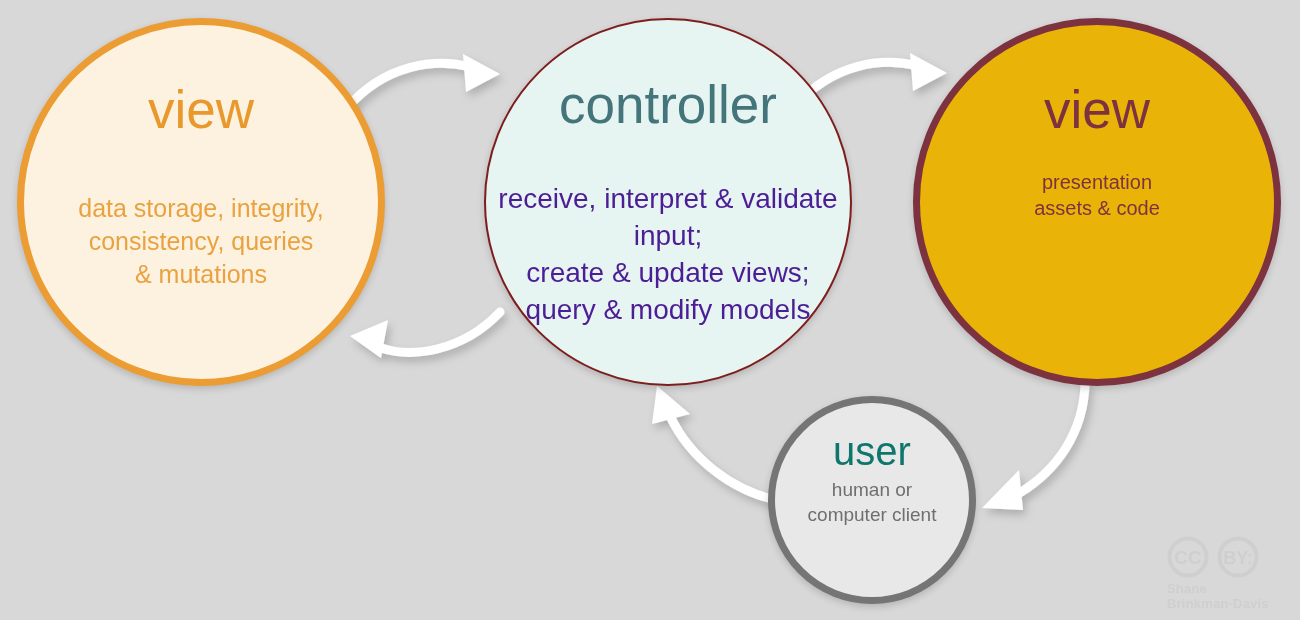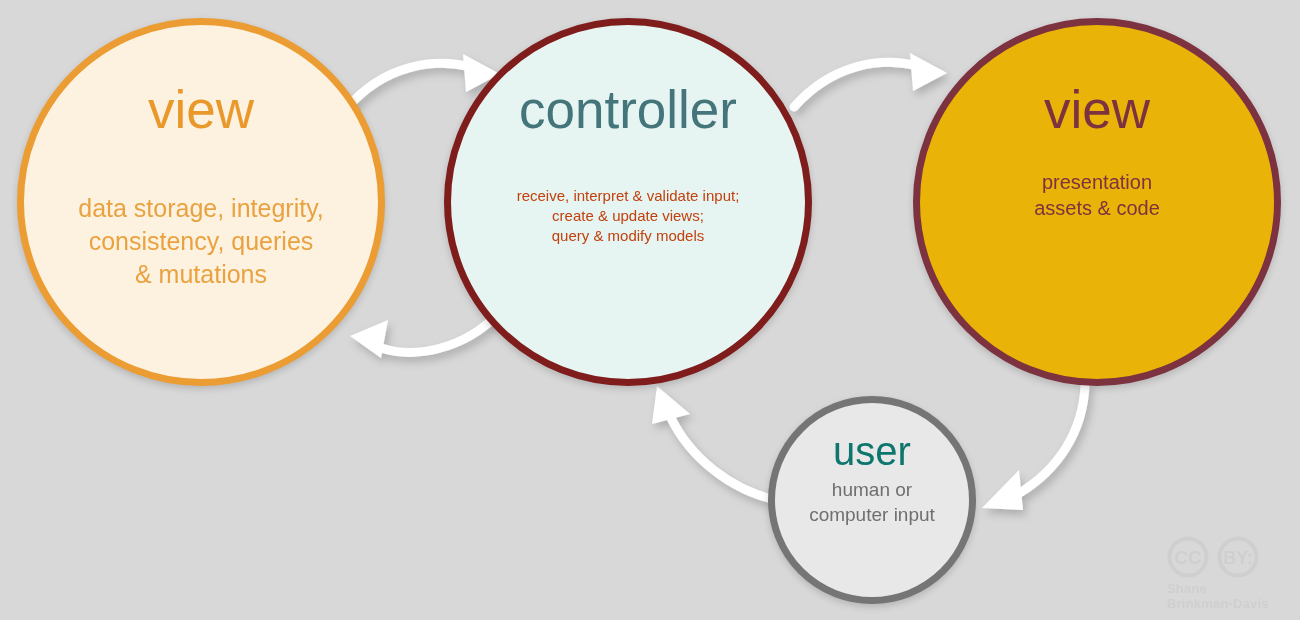--- a/index.html
+++ b/index.html
@@ -49,33 +49,33 @@
     margin-top: 58px;
   }
   #node-model .desc {
     font-size: 25px;
     color: #e9a23f;
     margin-top: 56px;
   }
 
   
   #node-controller {
-    left: 444px; top: 18px;
+    left: 484px; top: 18px;
     width: 368px; height: 368px;
     background: #e6f4f2;
-    border: 7px solid #7f1d1d;
+    border: 2px solid #7f1d1d;
   }
   #node-controller .title {
     font-size: 53px;
     color: #43757a;
     margin-top: 58px;
   }
   #node-controller .desc {
-    font-size: 15px;
-    color: #c2410c;
+    font-size: 28px;
+    color: #4c1d95;
     margin-top: 50px;
   }
 
   
   #node-view {
     left: 913px; top: 18px;
     width: 368px; height: 368px;
     background: #eab308;
     border: 7px solid #7d3240;
   }
@@ -198,21 +198,21 @@
 
   <div class="node" id="node-view">
     <div class="title">view</div>
     <div class="desc">presentation
 assets &amp; code</div>
   </div>
 
   <div class="node" id="node-user">
     <div class="title">user</div>
     <div class="desc">human or
-computer input</div>
+computer client</div>
   </div>
 
   <div id="license">
     <div class="marks">
       <svg width="44" height="44" viewBox="0 0 44 44">
         <circle cx="22" cy="22" r="18.5" fill="none" stroke="#cfcfcf" stroke-width="4"></circle>
         <text x="22" y="29" text-anchor="middle" fill="#cfcfcf" font-family="Liberation Sans, sans-serif" font-size="19" font-weight="bold">CC</text>
       </svg>
       <svg width="44" height="44" viewBox="0 0 44 44">
         <circle cx="22" cy="22" r="18.5" fill="none" stroke="#cfcfcf" stroke-width="4"></circle>

